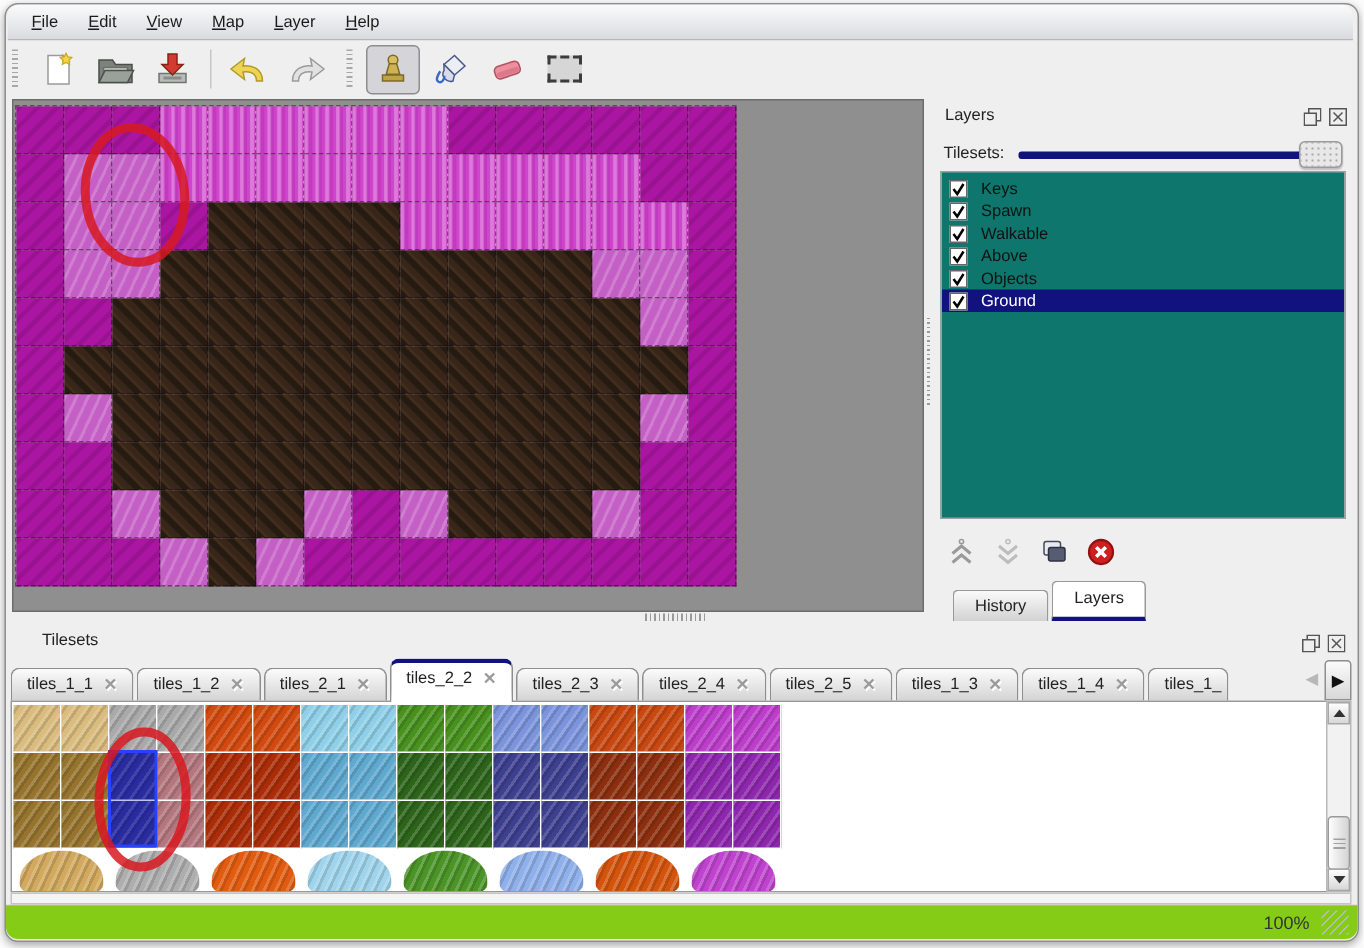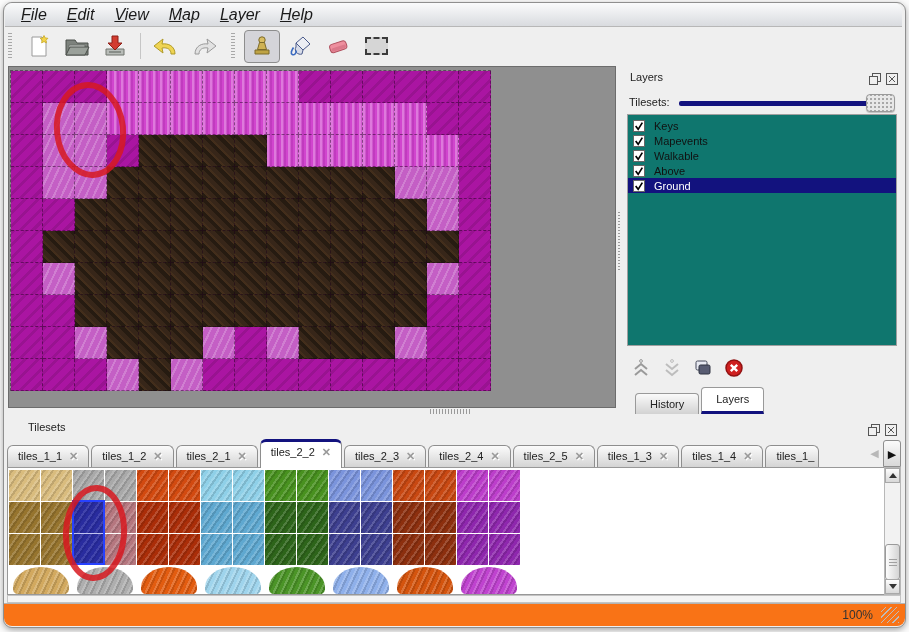--- a/index.html
+++ b/index.html
@@ -5,21 +5,21 @@
   html,body{margin:0;padding:0;background:#fff;font-family:"Liberation Sans",sans-serif;}
   #stage{position:relative;width:909px;height:632px;background:#fbfbfb;overflow:hidden;}
   #window-bg{position:absolute;left:3px;top:2px;width:901px;height:624px;background:#efefef;
     border:1px solid #8f8f8f;border-radius:9px;box-shadow:0 2px 6px rgba(0,0,0,.35);}
   .abs{position:absolute;}
 
   
   #menu-bar{left:5px;top:3px;width:897px;height:24px;border-radius:8px 8px 0 0;
     background:linear-gradient(#fafbfc,#d9dbdf);border-bottom:1px solid #b7b7b7;
     display:flex;align-items:center;padding-left:6px;box-sizing:border-box;}
-  .menu-item{display:inline-block;padding:2px 10px;font-size:16px;color:#1a1a1a;font-style:italic;}
+  .menu-item{display:inline-block;padding:2px 10px;font-size:11px;color:#1a1a1a;}
   .menu-item::first-letter{text-decoration:underline;}
 
   
   #toolbar{left:8px;top:29px;width:880px;height:34px;display:flex;align-items:center;}
   .tgrip{width:4px;height:26px;margin:0 8px 0 0;
     background:repeating-linear-gradient(180deg,#a8a8a8 0 1px,transparent 1px 3px);}
   .tbtn{width:34px;height:31px;display:flex;align-items:center;justify-content:center;
     border:1px solid transparent;border-radius:4px;margin:0 1px;}
   .tbtn.pressed{background:#d4d4d9;border:1px solid #8d8d8d;}
   .tsep{width:1px;height:26px;background:#c6c6c6;margin:0 6px;}
@@ -89,21 +89,21 @@
     display:flex;align-items:center;justify-content:center;}
   .tri-up{width:0;height:0;border-left:4px solid transparent;border-right:4px solid transparent;border-bottom:5px solid #333;}
   .tri-down{width:0;height:0;border-left:4px solid transparent;border-right:4px solid transparent;border-top:5px solid #333;}
   #ts-thumb{position:absolute;left:0;top:76px;width:15px;height:36px;background:linear-gradient(90deg,#fdfdfd,#d4d4d4);
     border:1px solid #9a9a9a;border-radius:3px;box-sizing:border-box;}
   #ts-thumb::after{content:"";position:absolute;left:3px;top:14px;width:8px;height:7px;
     background:repeating-linear-gradient(180deg,#a0a0a0 0 1px,transparent 1px 3px);}
   #ts-hscroll{position:absolute;left:1px;top:179px;width:894px;height:8px;background:#f4f4f4;border:1px solid #c4c4c4;box-sizing:border-box;}
 
   
-  #status-bar{left:4px;top:603px;width:901px;height:22px;background:#f97316;border-top:1px solid #b4b4b4;
+  #status-bar{left:4px;top:603px;width:901px;height:22px;background:#84cc16;border-top:1px solid #b4b4b4;
     border-radius:0 0 8px 8px;text-align:right;}
   #zoom-level{position:absolute;right:32px;top:4px;font-size:12px;color:#333;}
   #resize-grip{position:absolute;right:6px;bottom:3px;width:18px;height:16px;
     background:repeating-linear-gradient(135deg,transparent 0 3px,#bcbcbc 3px 4px);}
   .hdr-row{position:absolute;left:0;top:0;width:100%;height:22px;}
 </style>
 </head>
 <body>
 
 <div id="stage">
@@ -370,37 +370,45 @@
             </svg>
           </span>
           <span>Keys</span>
         </div>
         <div class="lrow">
           <span class="cb">
             <svg width="10" height="10" viewBox="0 0 12 12">
               <path d="M2 6l3 4 5-8" fill="none" stroke="#000" stroke-width="2"></path>
             </svg>
           </span>
-          <span>Mapevents</span>
+          <span>Spawn</span>
         </div>
         <div class="lrow">
           <span class="cb">
             <svg width="10" height="10" viewBox="0 0 12 12">
               <path d="M2 6l3 4 5-8" fill="none" stroke="#000" stroke-width="2"></path>
             </svg>
           </span>
           <span>Walkable</span>
         </div>
         <div class="lrow">
           <span class="cb">
             <svg width="10" height="10" viewBox="0 0 12 12">
               <path d="M2 6l3 4 5-8" fill="none" stroke="#000" stroke-width="2"></path>
             </svg>
           </span>
           <span>Above</span>
+        </div>
+        <div class="lrow">
+          <span class="cb">
+            <svg width="10" height="10" viewBox="0 0 12 12">
+              <path d="M2 6l3 4 5-8" fill="none" stroke="#000" stroke-width="2"></path>
+            </svg>
+          </span>
+          <span>Objects</span>
         </div>
         <div class="lrow sel">
           <span class="cb">
             <svg width="10" height="10" viewBox="0 0 12 12">
               <path d="M2 6l3 4 5-8" fill="none" stroke="#000" stroke-width="2"></path>
             </svg>
           </span>
           <span>Ground</span>
         </div>
       </div>

